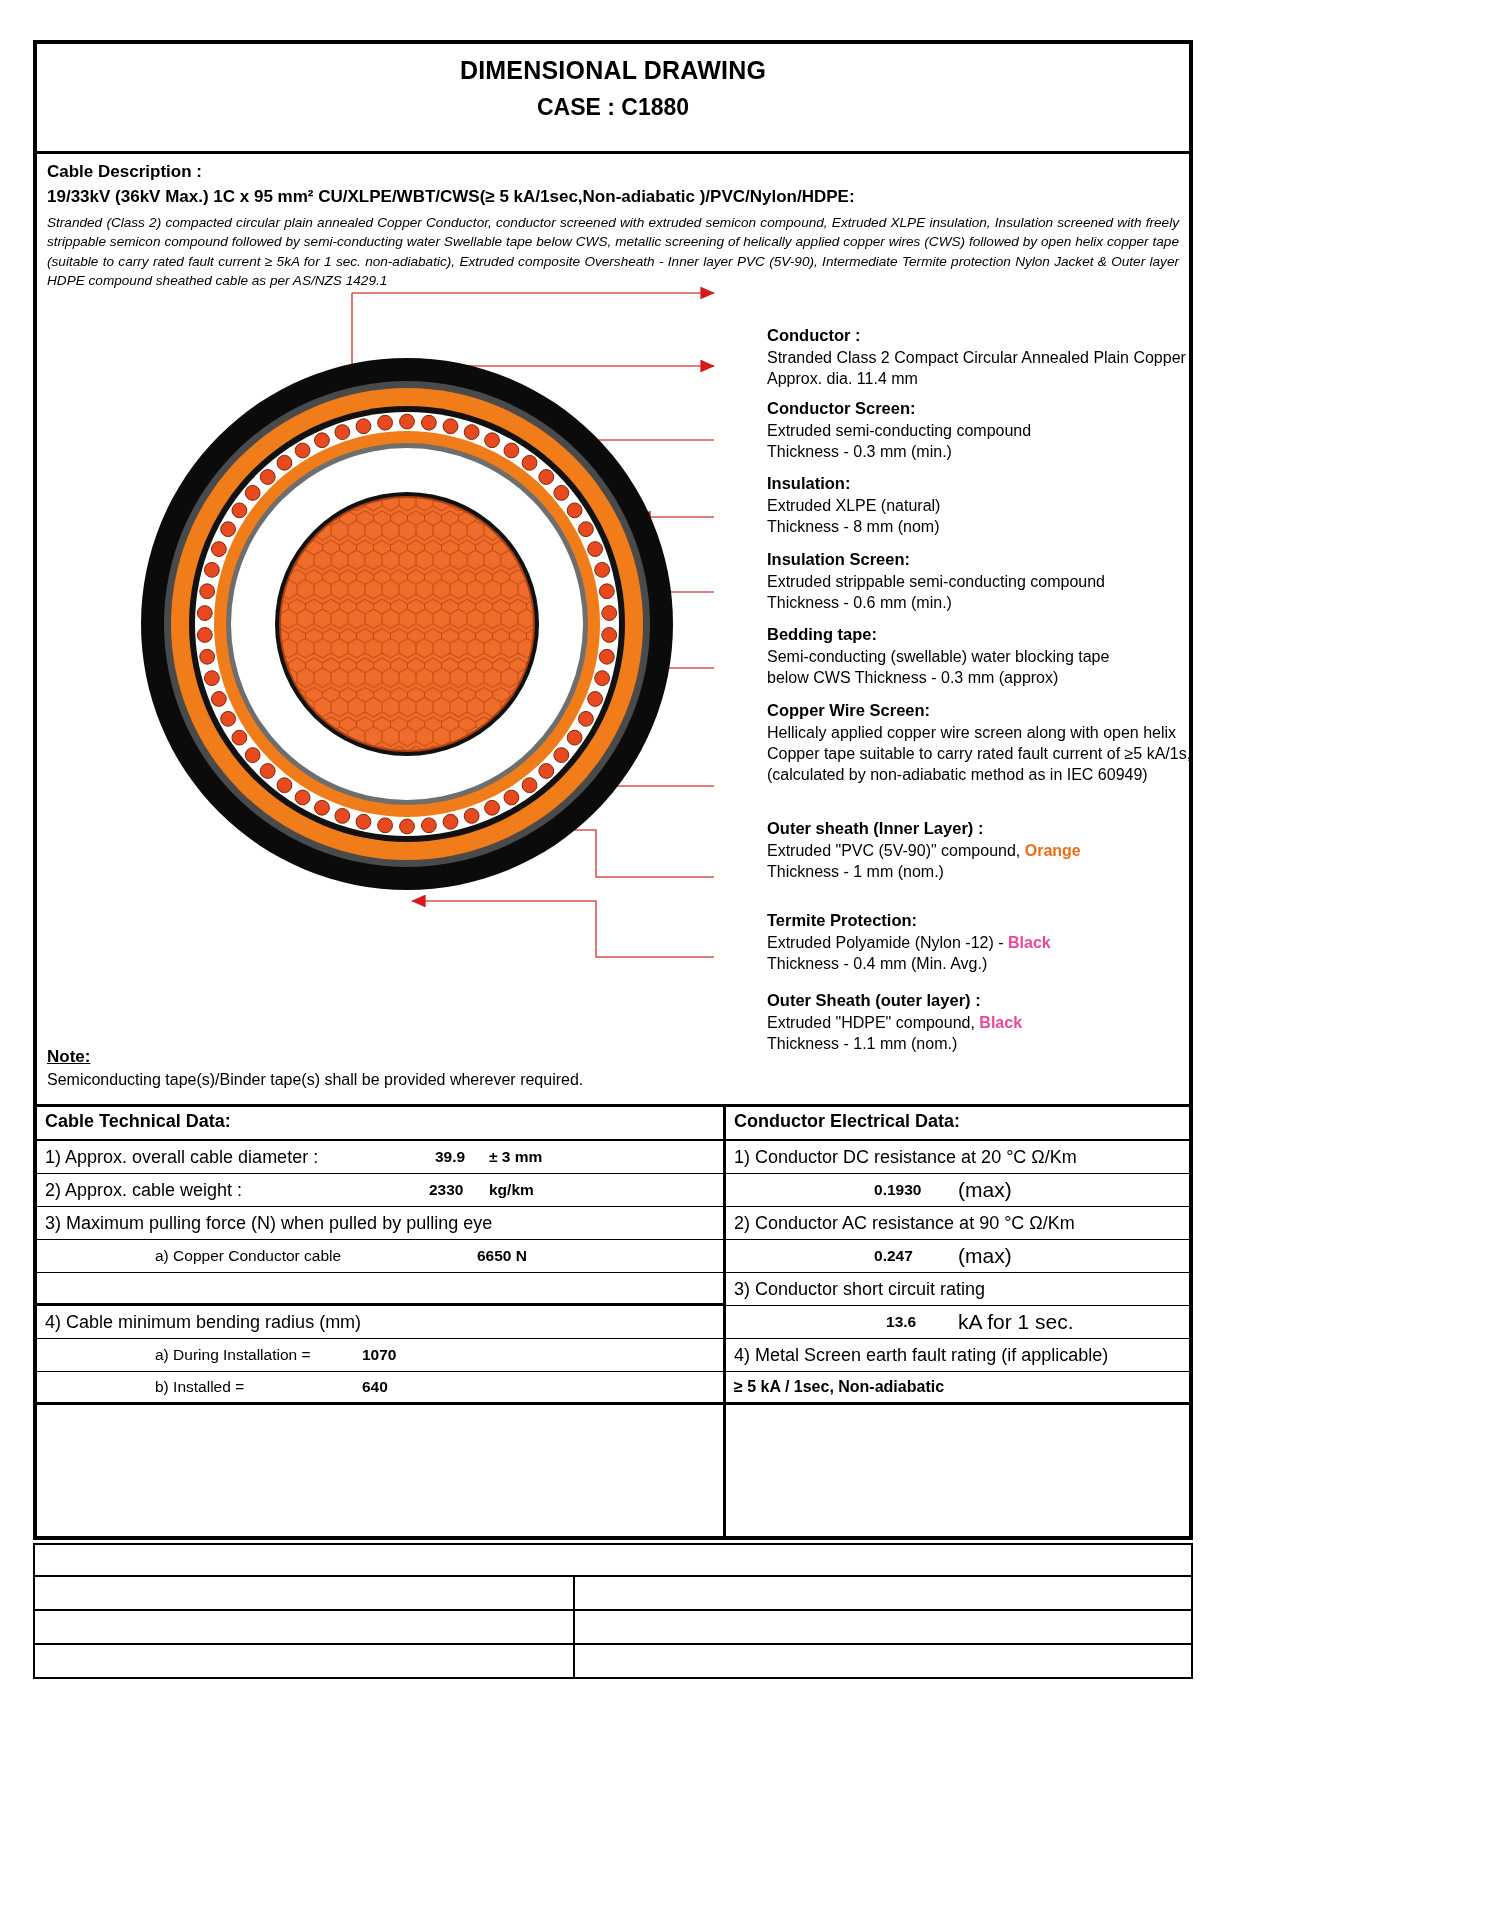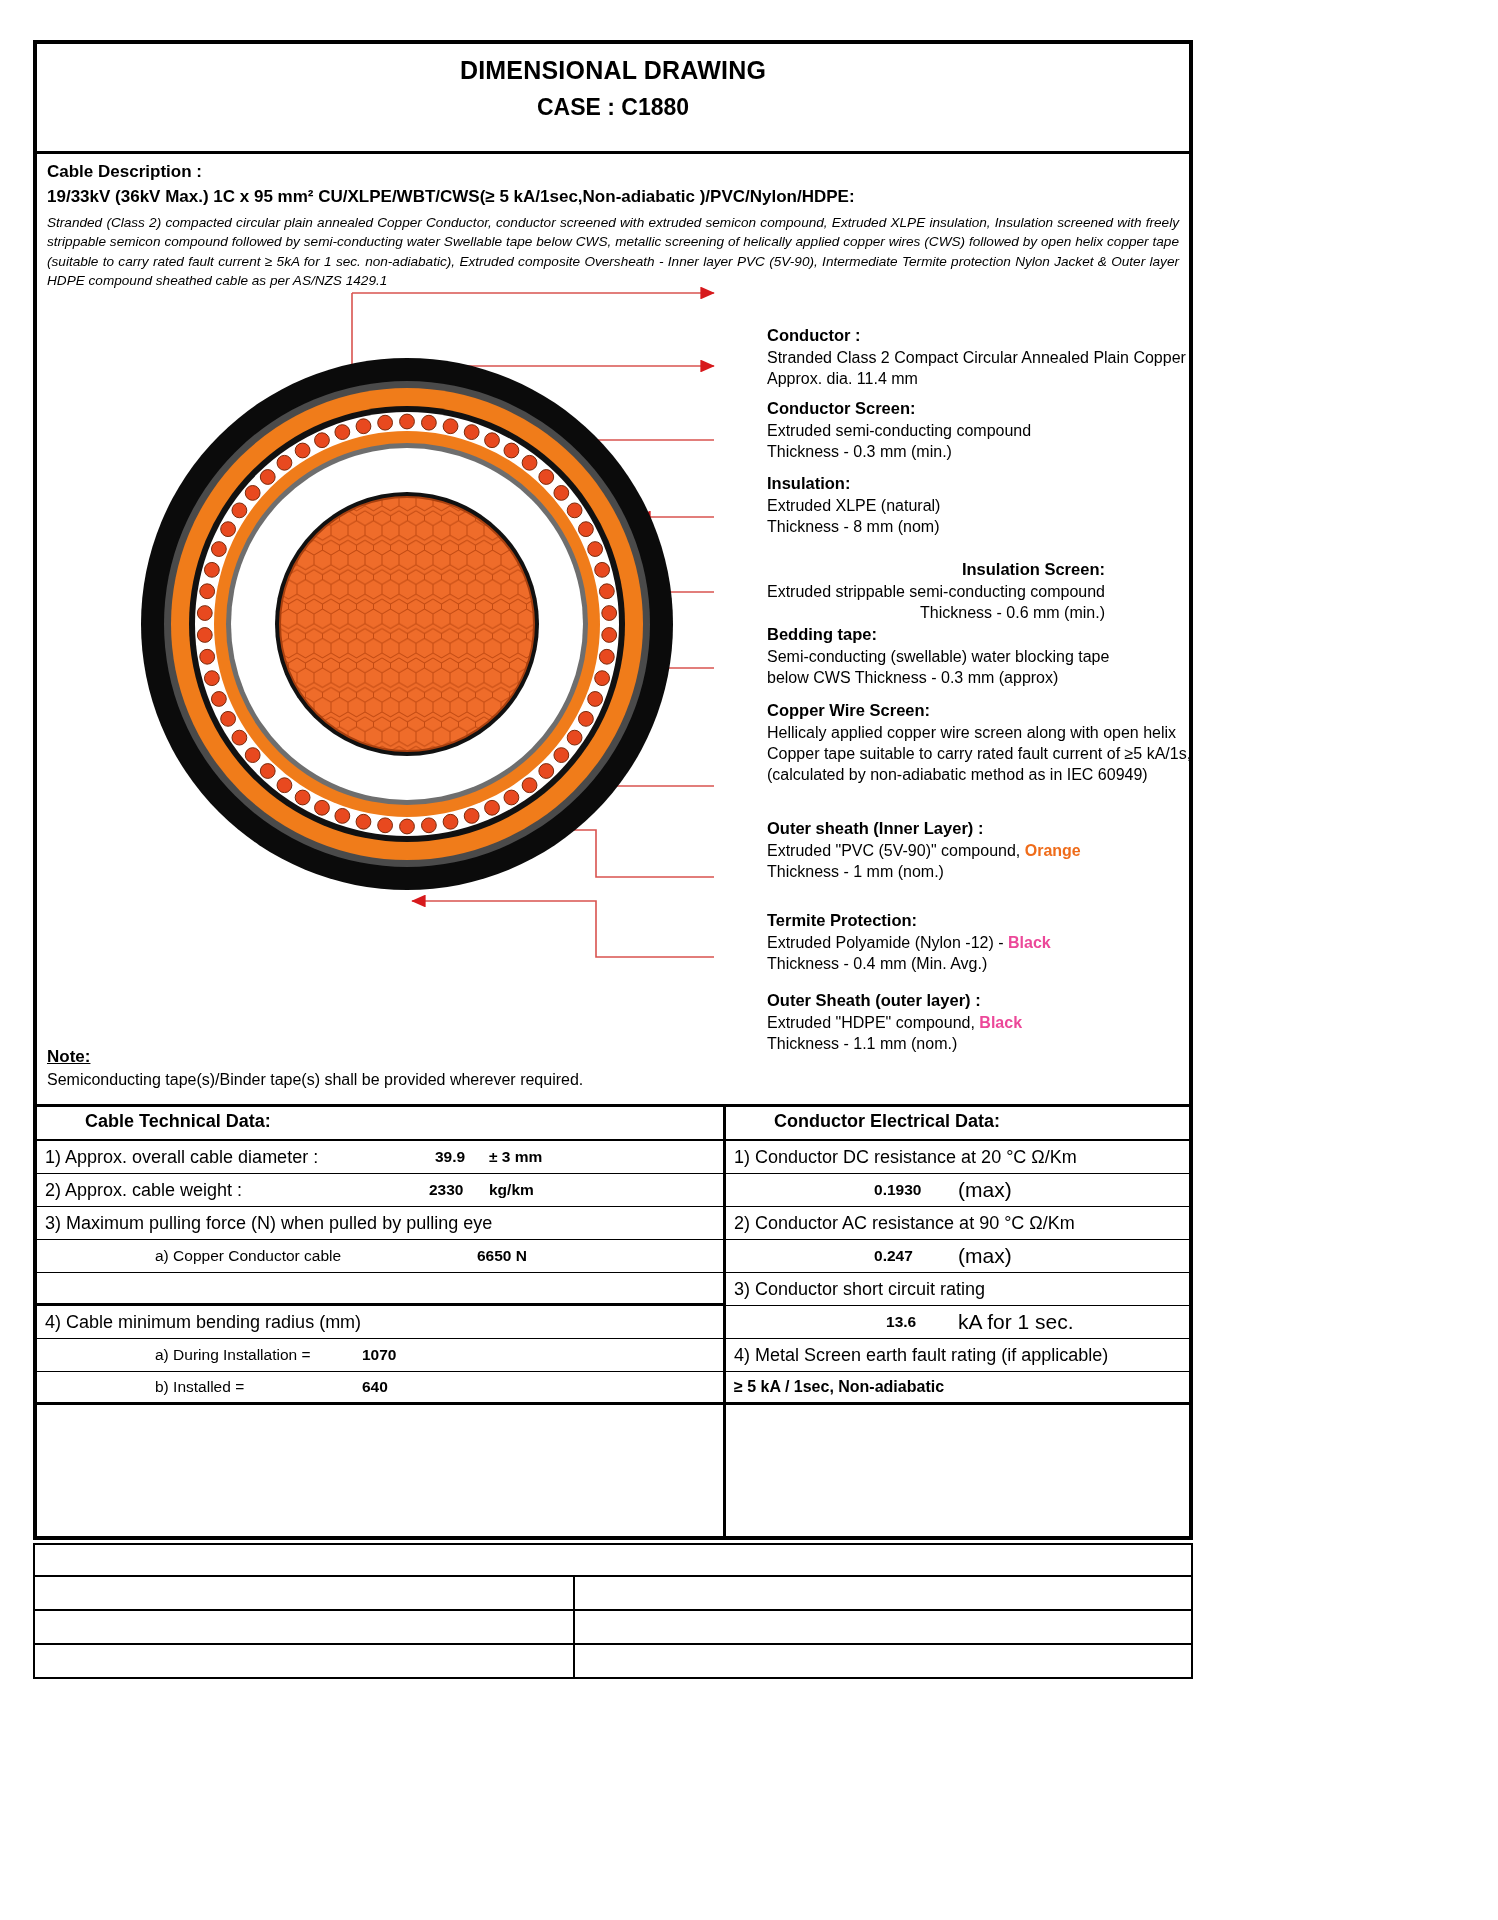--- a/index.html
+++ b/index.html
@@ -101,21 +101,20 @@
     display: flex;
   }
   .tcol { height: 100%; }
   .tleft  { width: 692px; border-right: 3px solid #000; }
   .tright { width: 465px; }
 
   .trow {
     border-bottom: 1.6px solid #000;
     position: relative;
     height: 33px;
-    padding-left: 40px;
   }
   .trow.head { height: 34px; border-bottom: 2.5px solid #000; }
   .trow.thick-bot { border-bottom: 3px solid #000; }
   .trow.noborder { border-bottom: none; }
 
   .th {
     font-size: 18px; font-weight: bold; padding: 4px 0 0 8px;
   }
   .cell-l {
     position: absolute; left: 8px; top: 50%;
@@ -318,21 +317,21 @@
       <div class="c-line">Extruded semi-conducting compound</div>
       <div class="c-line">Thickness -   0.3 mm (min.)</div>
     </div>
 
     <div class="callout" style="top:148px;">
       <div class="c-title">Insulation:</div>
       <div class="c-line">Extruded XLPE (natural)</div>
       <div class="c-line">Thickness -   8 mm (nom)</div>
     </div>
 
-    <div class="callout" style="top:234px;text-align:right;">
+    <div class="callout" style="top:224px;">
       <div class="c-title">Insulation Screen:</div>
       <div class="c-line">Extruded strippable semi-conducting compound</div>
       <div class="c-line">Thickness -   0.6 mm (min.)</div>
     </div>
 
     <div class="callout" style="top:299px;">
       <div class="c-title">Bedding tape:</div>
       <div class="c-line">Semi-conducting (swellable) water blocking tape</div>
       <div class="c-line">below CWS   Thickness -   0.3 mm (approx)</div>
     </div>

